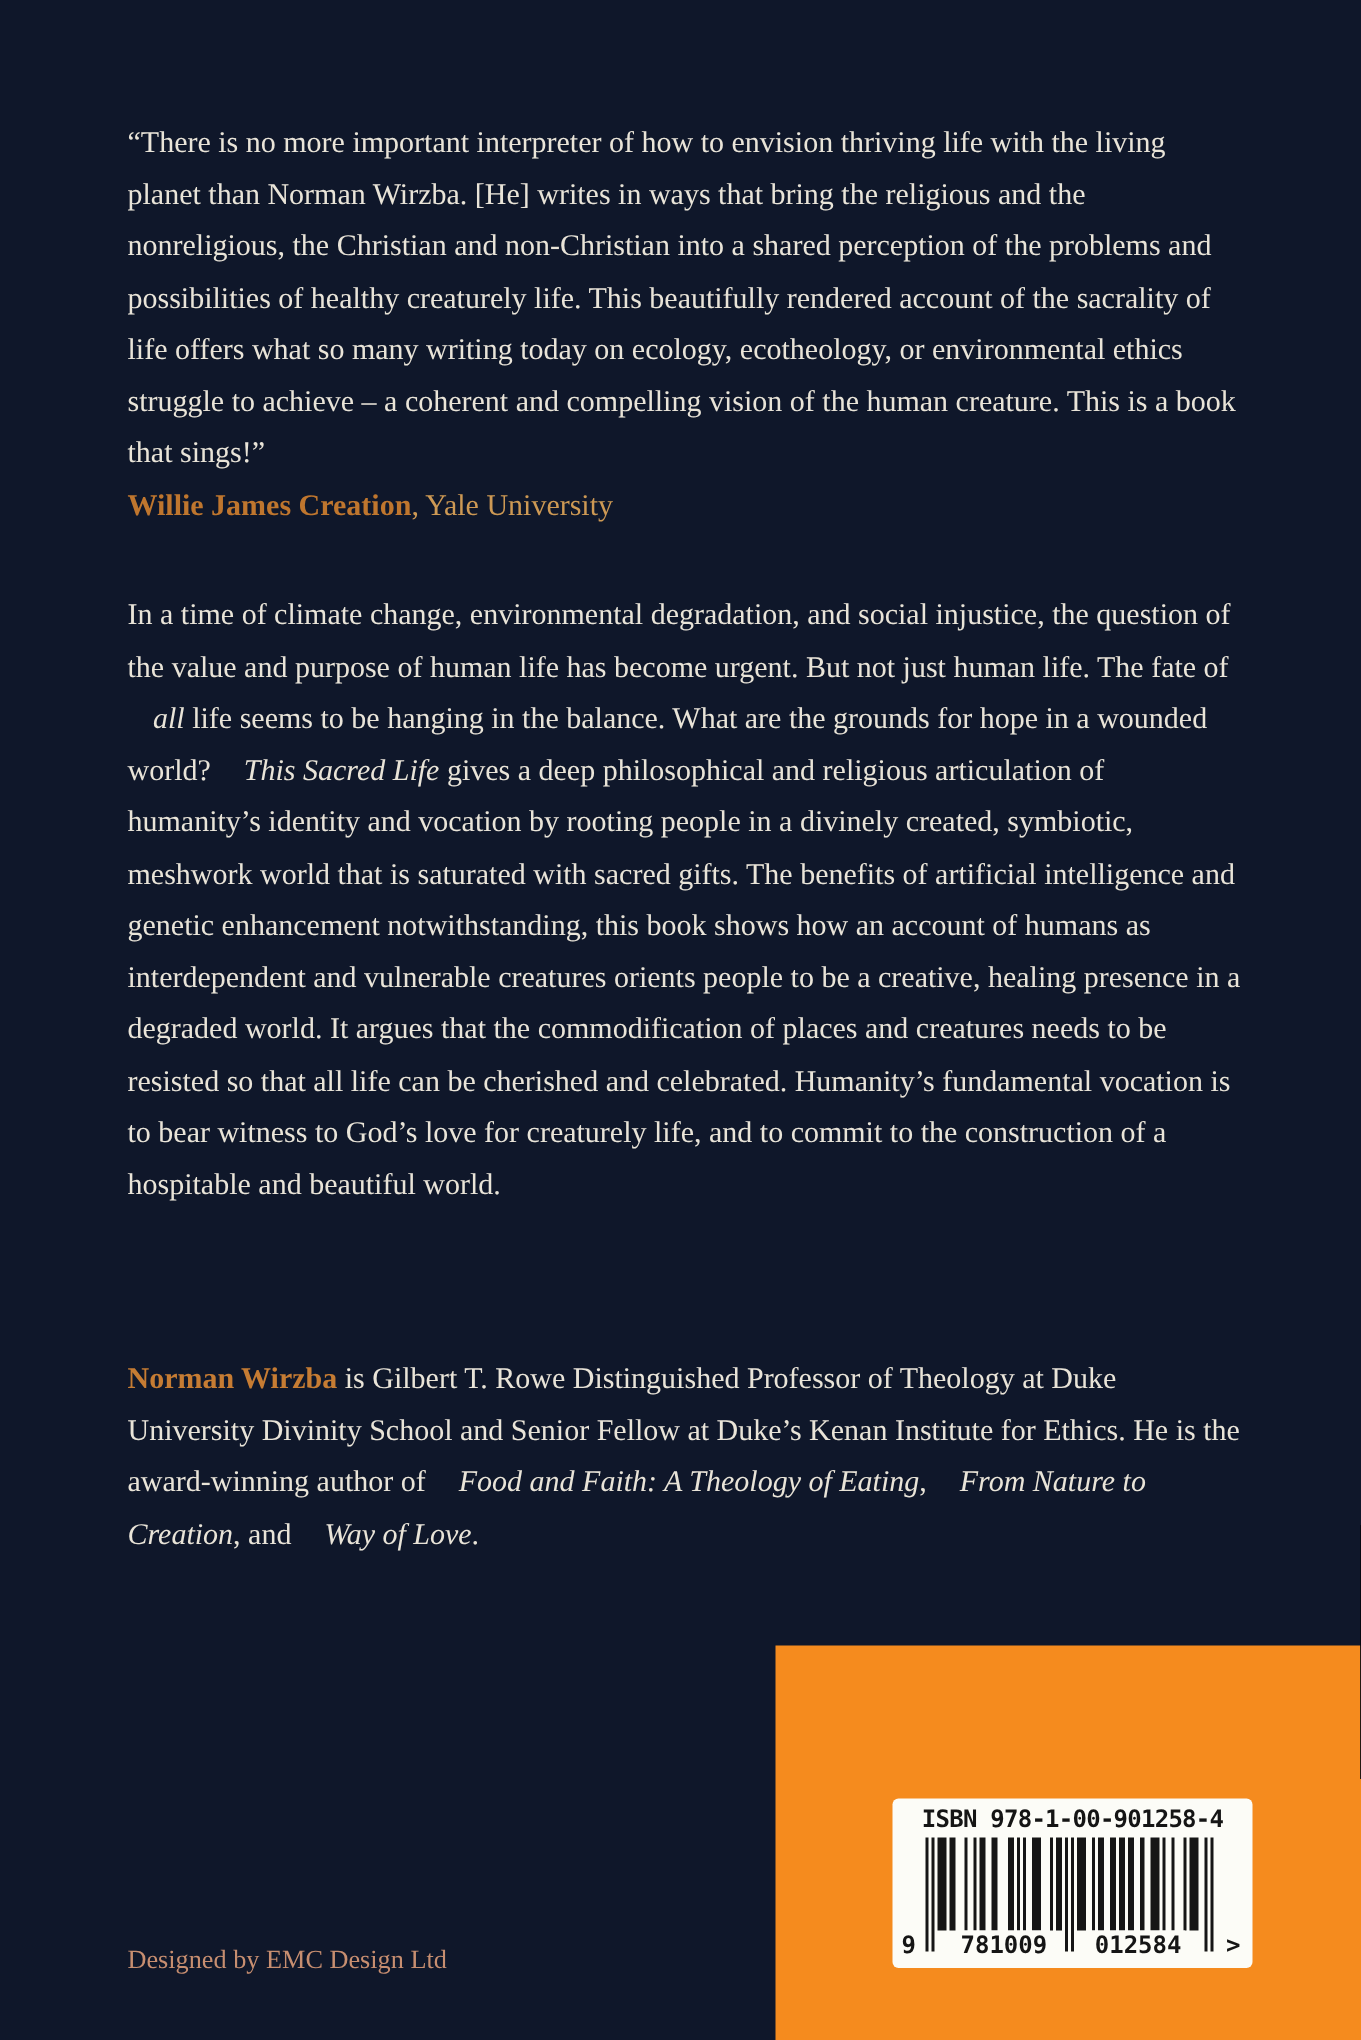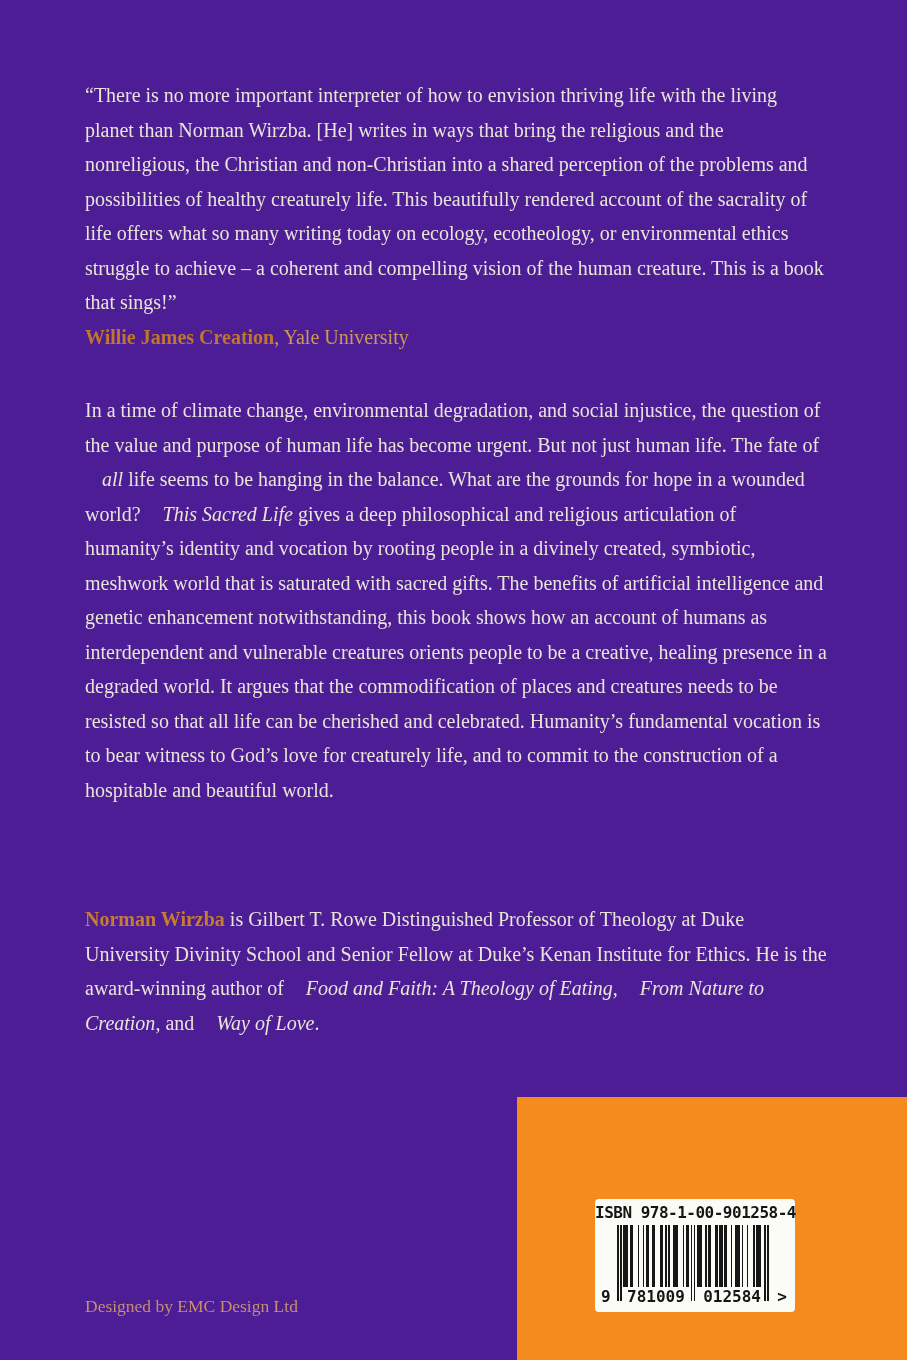--- a/index.html
+++ b/index.html
@@ -1,20 +1,20 @@
 <!DOCTYPE html>
 <html><head>
 <meta charset="utf-8">
 <style>
   html, body { margin: 0; padding: 0; background: #000; }
   .cover {
     position: relative;
     width: 907px;
     height: 1360px;
-    background: #4c1d95;
+    background: #0f172a;
     overflow: hidden;
     font-family: "Liberation Serif", serif;
     color: #e9e4d8;
   }
   .textblock {
     position: absolute;
     left: 85px;
     width: 745px;
     font-size: 20px;
     line-height: 34.5px;
@@ -78,21 +78,21 @@
     font-weight: 700;
     font-size: 18px;
     color: #ffffff;
     margin-top: 8px;
     margin-left: -12px;
   }
   .isbn-box {
     position: absolute;
     left: 78px;
     top: 102px;
-    width: 200px;
+    width: 240px;
     height: 113px;
     background: #fcfcf7;
     border-radius: 4px;
   }
   .isbn-label {
     font-family: "DejaVu Sans Mono", monospace;
     font-weight: 700;
     font-size: 16px;
     letter-spacing: -0.5px;
     color: #151515;

